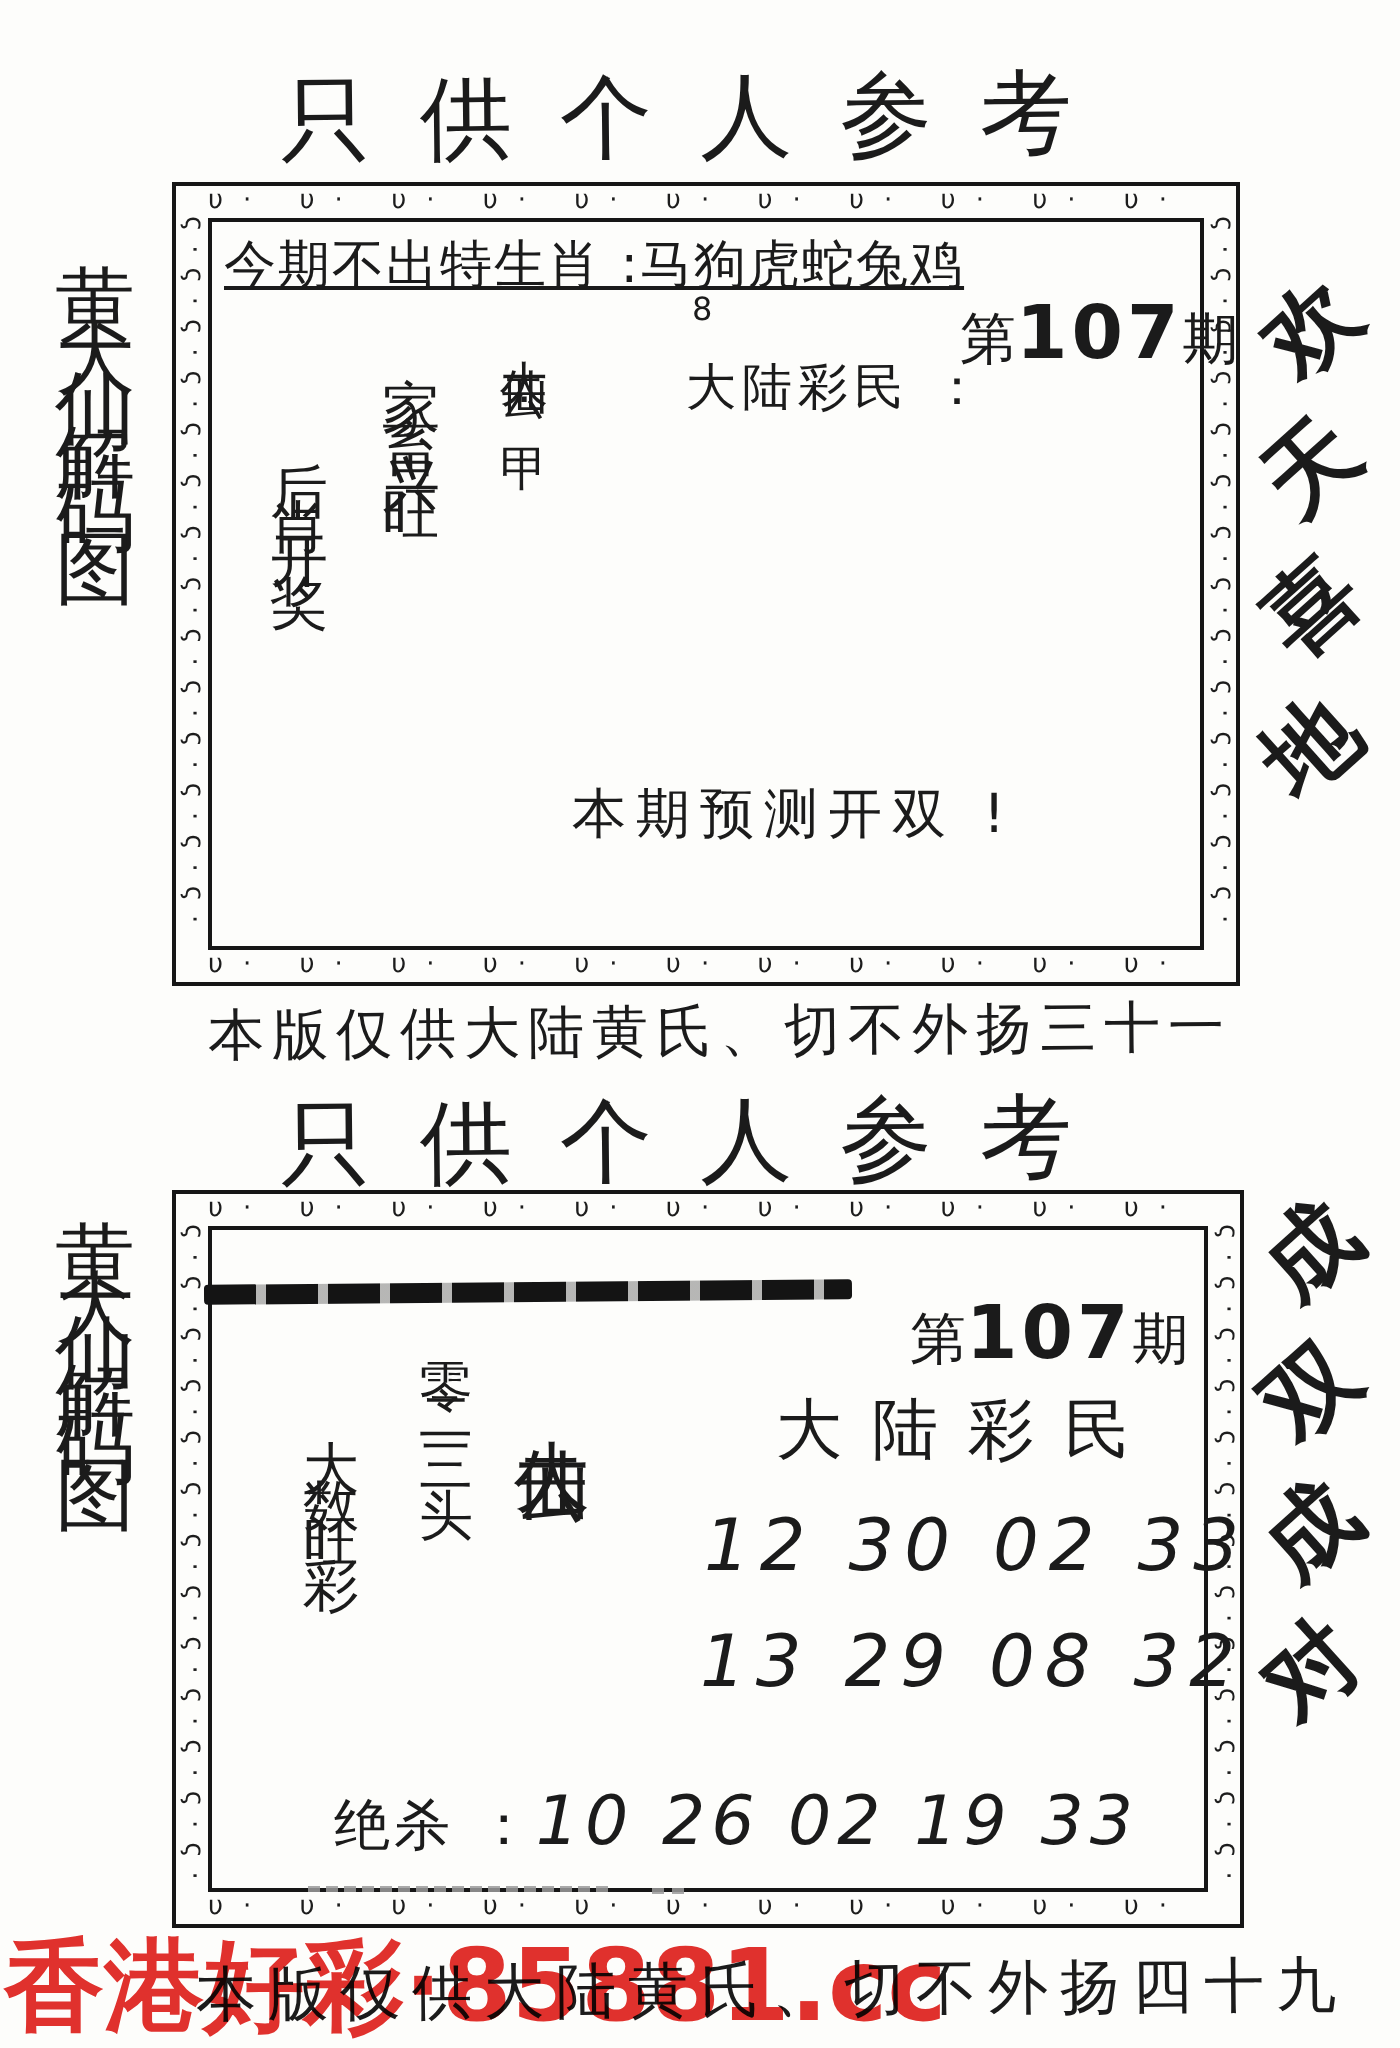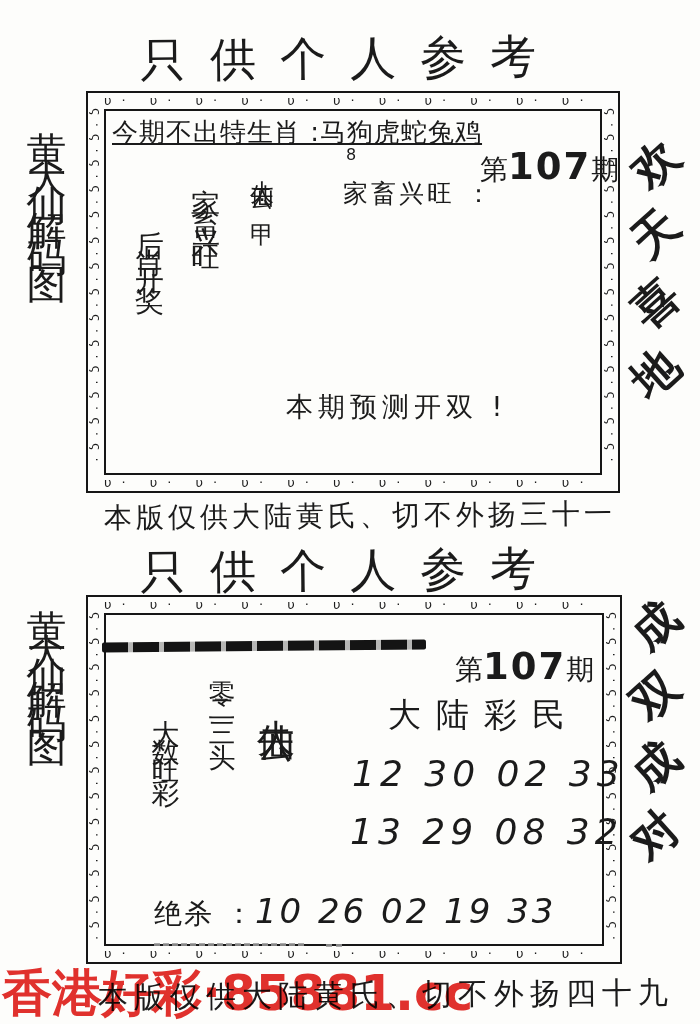--- a/index.html
+++ b/index.html
@@ -80,21 +80,21 @@
     <div class="pat pat-v left">ς·ς·ς·ς·ς·ς·ς·ς·ς·ς·ς·ς·ς·ς·</div>
     <div class="pat pat-v right">ς·ς·ς·ς·ς·ς·ς·ς·ς·ς·ς·ς·ς·ς·</div>
     <div class="inner"></div>
 
     <div class="abs heading" style="left:24px;top:22px;">今期不出特生肖 :马狗虎蛇兔鸡</div>
 
     <div class="abs" style="left:258px;top:52px;font-size:16px;">8</div>
 
     <div class="abs issue" style="left:392px;top:52px;"><span>第</span><span class="num">107</span><span>期</span></div>
 
-    <div class="abs" style="left:255px;top:84px;font-size:25px;letter-spacing:3px;white-space:nowrap;font-weight:500;">家畜兴旺 ：</div>
+    <div class="abs" style="left:255px;top:84px;font-size:25px;letter-spacing:3px;white-space:nowrap;font-weight:500;">大陆彩民 ：</div>
 
     <div class="abs vcol" style="left:158px;top:68px;font-size:24px;letter-spacing:5px;">大仙云：甲</div>
 
     <div class="abs vcol" style="left:98px;top:72px;font-size:29px;letter-spacing:19px;">家畜兴旺</div>
 
     <div class="abs vcol" style="left:42px;top:114px;font-size:29px;letter-spacing:19px;">后肖开奖</div>
 
     <div class="abs" style="left:198px;top:296px;font-size:27px;letter-spacing:5px;white-space:nowrap;font-weight:500;">本期预测开双 !</div>
   </div>
 
@@ -118,21 +118,21 @@
 
     <div class="abs vcol" style="left:116px;top:62px;font-size:27px;letter-spacing:21px;">零二三头</div>
 
     <div class="abs vcol" style="left:58px;top:100px;font-size:28px;letter-spacing:20px;">大数旺彩</div>
 
     <div class="abs vcol" style="left:162px;top:92px;font-size:38px;letter-spacing:6px;">大仙云</div>
 
     <div class="abs digits" style="left:264px;top:156px;">12 30 02 33</div>
     <div class="abs digits" style="left:262px;top:214px;">13 29 08 32</div>
 
-    <div class="abs" style="left:66px;top:294px;white-space:nowrap;"><span style="font-size:28px;letter-spacing:2px;font-weight:500;">绝杀 ：</span><span class="digits" style="font-size:34px;letter-spacing:3px;">10 26 02 19 33</span></div>
+    <div class="abs" style="left:79px;top:294px;white-space:nowrap;"><span style="font-size:28px;letter-spacing:2px;font-weight:500;">绝杀 ：</span><span class="digits" style="font-size:34px;letter-spacing:3px;">10 26 02 19 33</span></div>
 
     <div class="abs smear" style="left:66px;top:346px;width:150px;"></div>
     <div class="abs smear" style="left:238px;top:347px;width:16px;"></div>
   </div>
 
   <div class="abs footer-line" style="left:98px;top:975px;font-size:30px;letter-spacing:6px;">本版仅供大陆黄氏、切不外扬四十九</div>
 
   <div class="abs watermark" style="left: 2px; top: 960px; color: rgb(226, 49, 45);">香港好彩·85881.cc</div>
 
 </div>

